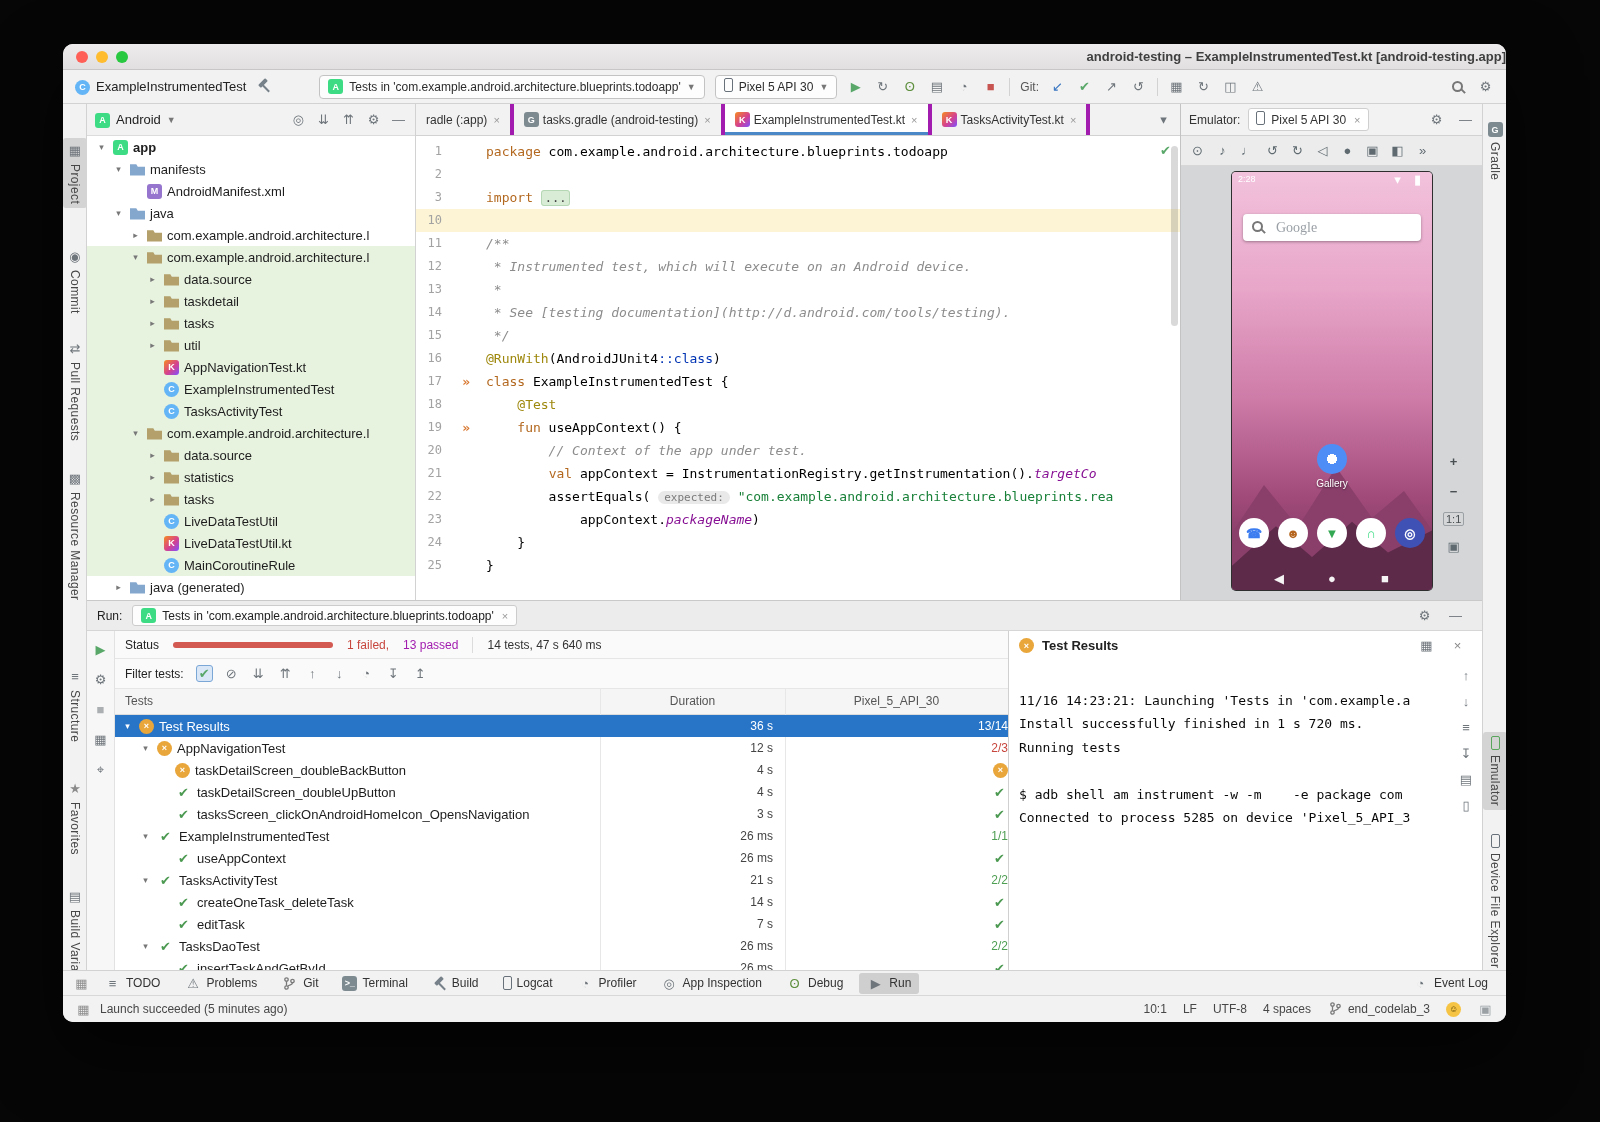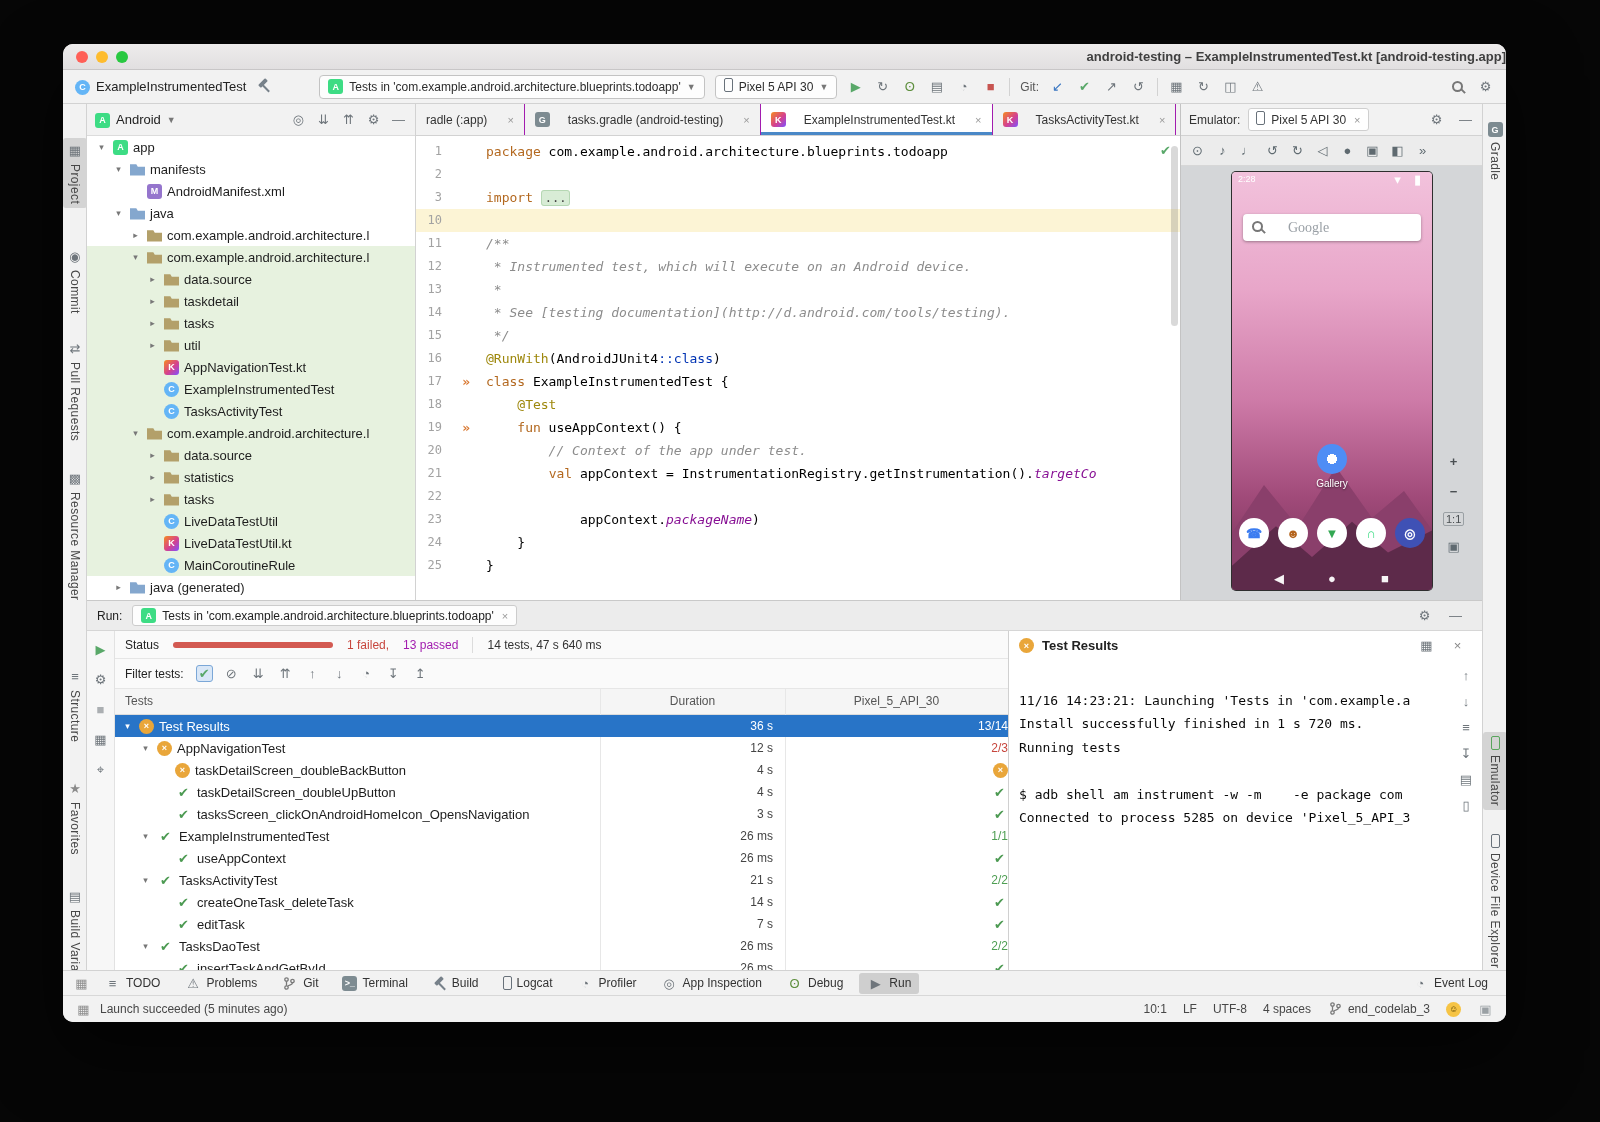--- a/index.html
+++ b/index.html
@@ -53,27 +53,27 @@
   .vbtn .lbl{writing-mode:vertical-rl;font-size:12px;color:#464646;letter-spacing:.4px}
   .vbtn.active{background:#d4d4d4}
   
   .project{position:absolute;left:24px;top:60px;width:328px;height:496px;background:#fff}
   .phead{height:32px;background:#f2f2f2;border-bottom:1px solid #dcdcdc;display:flex;align-items:center;
     gap:6px;padding:0 8px;font-size:13px}
   .ptree{position:absolute;top:32px;left:0;right:0;bottom:0;overflow:hidden;background:#fff}
   .trow{display:flex;align-items:center;gap:5px;height:22px;font-size:13px;color:#1e1e1e;white-space:nowrap}
   .trow.green{background:#e7f2df}
   .tch{width:13px;font-size:9px;color:#777;text-align:center;flex:none}
-  .trow .lbl.bold{font-weight:normal}
+  .trow .lbl.bold{font-weight:bold}
   
   .editor{position:absolute;left:352px;top:60px;width:765px;height:496px;background:#fff;
     border-left:1px solid #d2d2d2}
   .tabs{height:32px;background:#f2f2f2;border-bottom:1px solid #d2d2d2;display:flex;align-items:stretch;overflow:hidden}
-  .tab{display:flex;align-items:center;gap:18px;padding:0 10px;font-size:12px;color:#333;
-    border-right:1px solid #a21caf;position:relative;white-space:nowrap}
+  .tab{display:flex;align-items:center;gap:4px;padding:0 10px;font-size:12px;color:#333;
+    border-right:4px solid #a21caf;position:relative;white-space:nowrap}
   .tab.active{background:#fff}
   .tab.active::after{content:'';position:absolute;left:0;right:0;bottom:0;height:3px;background:#4a88c7}
   .tclose{font-size:11px;color:#999;margin-left:2px}
   .tabextra{margin-left:auto;display:flex;align-items:center;padding:0 8px}
   .code{position:absolute;top:32px;left:0;right:0;bottom:0;overflow:hidden;
     font-family:"DejaVu Sans Mono","Liberation Mono",monospace;font-size:13px;padding-top:4px}
   .cl{display:flex;height:23px;line-height:23px;white-space:pre}
   .cl.caret{background:#fcf4d5}
   .cl .num{width:26px;text-align:right;color:#a2a2a2;font-size:12px;flex:none}
   .cl .gut{width:34px;display:flex;align-items:center;justify-content:flex-end;padding-right:6px;flex:none}
@@ -99,21 +99,21 @@
     background:linear-gradient(180deg,#f2c2dc 0%,#e8a6c9 28%,#cd7aa7 55%,#a04a79 78%,#6f2f55 100%);
     box-shadow:0 0 0 1px #2e2e2e}
   .mt1{position:absolute;bottom:0;left:0;right:0;height:150px;background:#8a3f6b;
     clip-path:polygon(0 62%,16% 30%,33% 58%,52% 18%,70% 52%,86% 34%,100% 60%,100% 100%,0 100%)}
   .mt2{position:absolute;bottom:0;left:0;right:0;height:110px;background:#5d2a4a;
     clip-path:polygon(0 78%,22% 42%,40% 70%,60% 38%,78% 66%,100% 46%,100% 100%,0 100%)}
   .pstatus{position:absolute;top:0;left:0;right:0;height:14px;display:flex;align-items:center;
     justify-content:space-between;padding:0 6px;color:#fff;font-size:9px}
   .pstatus .sticons{display:flex;gap:3px;font-size:8px}
   .psearch{position:absolute;top:42px;left:11px;right:11px;height:27px;background:#fff;border-radius:4px;
-    box-shadow:0 1px 3px rgba(0,0,0,.35);display:flex;align-items:center;gap:25px;padding:0 9px}
+    box-shadow:0 1px 3px rgba(0,0,0,.35);display:flex;align-items:center;gap:13px;padding:0 9px}
   .psearch .glabel{font-family:"Liberation Serif",serif;color:#9aa0a6;font-size:14px}
   .gallery{position:absolute;top:272px;left:0;right:0;display:flex;flex-direction:column;align-items:center;gap:4px}
   .gicon{width:30px;height:30px;border-radius:50%;
     background:radial-gradient(circle at 50% 50%, #ffffff 0 5px, #4e8df5 5px 15px)}
   .gallery .glbl{color:#fff;font-size:10px;text-shadow:0 1px 2px rgba(0,0,0,.5)}
   .dock{position:absolute;left:0;right:0;top:346px;display:flex;justify-content:center;gap:9px;z-index:2}
   .pnav{position:absolute;bottom:3px;left:0;right:0;display:flex;justify-content:center;gap:36px;z-index:2}
   .emuside{position:absolute;left:262px;top:348px;display:flex;flex-direction:column;align-items:center;gap:12px}
   .zoomtxt{font-size:11px;color:#4a4f52;border:1px solid #9aa0a4;border-radius:2px;padding:0 2px}
   .zbtn{font-size:15px;color:#4a4f52;font-weight:bold}
@@ -430,21 +430,21 @@
         <div class="cl"><span class="num">12</span><span class="gut"></span><span class="txt"><span class="c"> * Instrumented test, which will execute on an Android device.</span></span></div>
         <div class="cl"><span class="num">13</span><span class="gut"></span><span class="txt"><span class="c"> *</span></span></div>
         <div class="cl"><span class="num">14</span><span class="gut"></span><span class="txt"><span class="c"> * See [testing documentation](http://d.android.com/tools/testing).</span></span></div>
         <div class="cl"><span class="num">15</span><span class="gut"></span><span class="txt"><span class="c"> */</span></span></div>
         <div class="cl"><span class="num">16</span><span class="gut"></span><span class="txt"><span class="a">@RunWith</span><span>(AndroidJUnit4</span><span class="k2">::class</span><span>)</span></span></div>
         <div class="cl"><span class="num">17</span><span class="gut"><span class="gtest">»</span></span><span class="txt"><span class="k">class</span><span> ExampleInstrumentedTest {</span></span></div>
         <div class="cl"><span class="num">18</span><span class="gut"></span><span class="txt"><span>    </span><span class="a">@Test</span></span></div>
         <div class="cl"><span class="num">19</span><span class="gut"><span class="gtest">»</span></span><span class="txt"><span>    </span><span class="k">fun</span><span> useAppContext() {</span></span></div>
         <div class="cl"><span class="num">20</span><span class="gut"></span><span class="txt"><span class="c">        // Context of the app under test.</span></span></div>
         <div class="cl"><span class="num">21</span><span class="gut"></span><span class="txt"><span>        </span><span class="k">val</span><span> appContext = InstrumentationRegistry.getInstrumentation().</span><span class="pr">targetCo</span></span></div>
-        <div class="cl"><span class="num">22</span><span class="gut"></span></div>
+        <div class="cl"><span class="num">22</span><span class="gut"></span><span class="txt"><span>        assertEquals( </span><span class="h">expected:</span><span> </span><span class="s">"com.example.android.architecture.blueprints.rea</span></span></div>
         <div class="cl"><span class="num">23</span><span class="gut"></span><span class="txt"><span>            appContext.</span><span class="pr">packageName</span><span>)</span></span></div>
         <div class="cl"><span class="num">24</span><span class="gut"></span><span class="txt"><span>    }</span></span></div>
         <div class="cl"><span class="num">25</span><span class="gut"></span><span class="txt"><span>}</span></span></div>
       </div>
     <span class="inspect"><span class="gly" style="color: rgb(89, 168, 105);">✔</span></span>
     <div class="scrollthumb"></div>
   </div>
 
   <div class="emu">
     <div class="emuhead">

